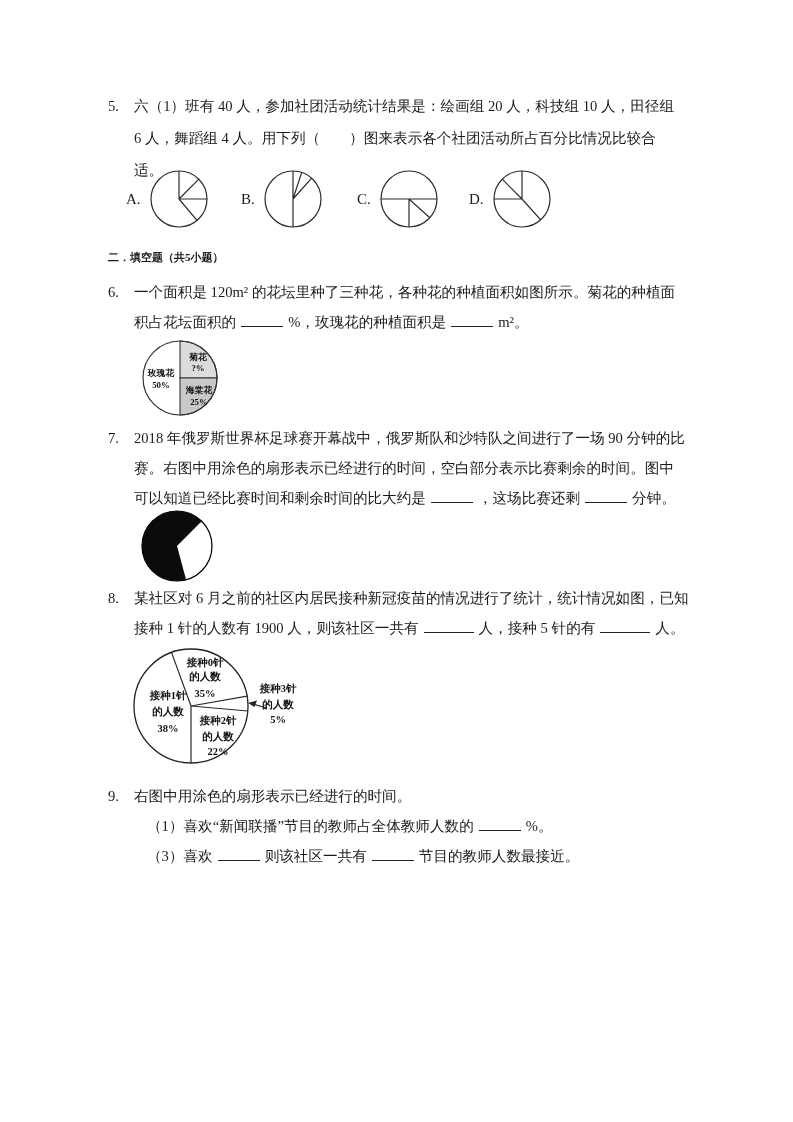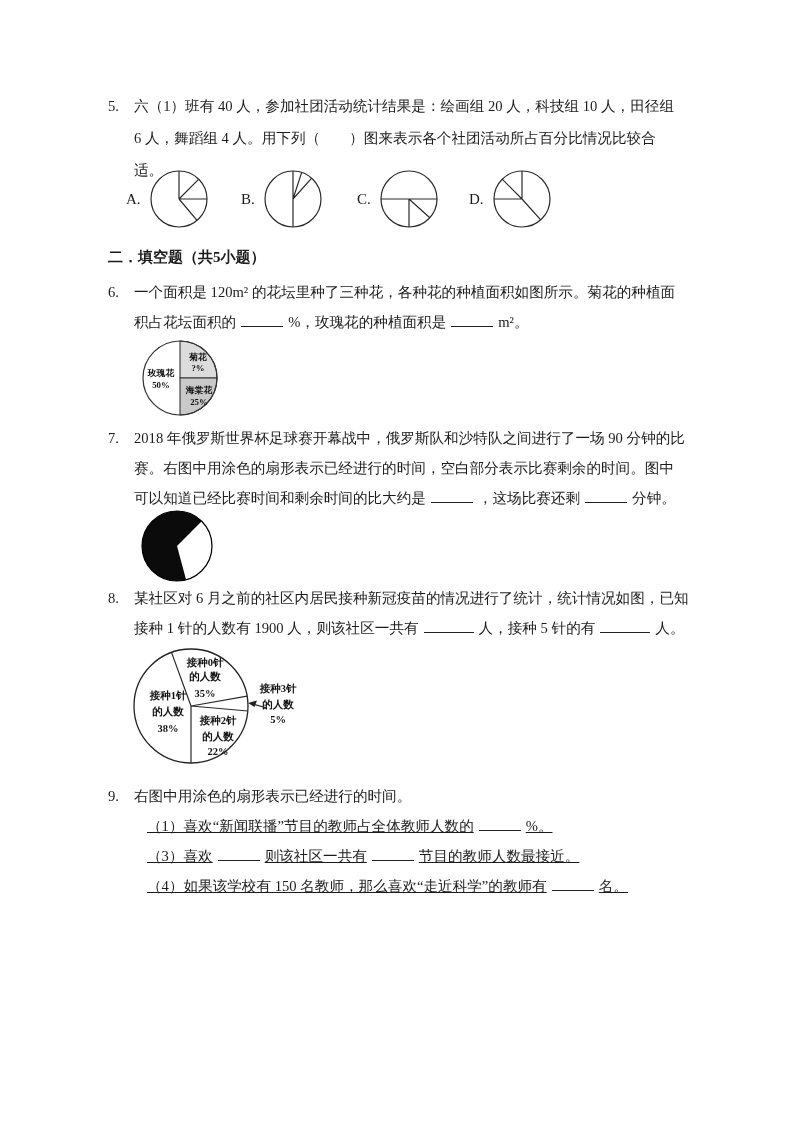--- a/index.html
+++ b/index.html
@@ -4,28 +4,28 @@
 <style>
   html,body{margin:0;padding:0;background:#ffffff;}
   .page{
     position:relative;width:793px;height:1122px;background:#ffffff;
     font-family:"Liberation Serif","DejaVu Serif",serif;color:#1b1b1b;overflow:hidden;
   }
   .q{position:absolute;font-size:14.6px;line-height:30px;}
   .q .qnum{position:absolute;left:0;top:0;}
   .q .qbody{display:block;padding-left:26px;}
   .lh32{line-height:32px;}
-  .sect{position:absolute;font-weight:bold;font-size:15px;line-height:22px;}
+  .sect{position:absolute;font-weight:bold;font-size:11px;line-height:22px;}
   .blank{
     display:inline-block;width:42px;height:13px;margin:0 5px;
     border-bottom:1.2px solid #222;vertical-align:baseline;
   }
   .blank.lg{width:50px;}
   .opt{position:absolute;display:flex;align-items:center;gap:7px;font-size:15px;}
-  .sub{padding-left:39px;line-height:30px;text-decoration:underline;}
+  .sub{padding-left:39px;line-height:30px;}
   svg{display:block;}
   .pieline{stroke:#2a2a2a;stroke-width:1.2;fill:none;}
   .pietext{font-family:"Liberation Serif","DejaVu Serif",serif;font-weight:bold;fill:#111;text-anchor:middle;}
 </style>
 </head>
 <body>
 
 <div class="page">
 
   <div class="q lh32" style="left:108px;top:90px;width:576px;">
@@ -124,18 +124,15 @@
 
   <div class="q" style="left:108px;top:781px;width:600px;">
     <span class="qnum">9.</span>
     <span class="qbody">右图中用涂色的扇形表示已经进行的时间。</span>
     <div class="sub">
       <span>（1）喜欢“新闻联播”节目的教师占全体教师人数的</span><span class="blank"></span><span>%。</span>
     </div>
     <div class="sub">
       <span>（3）喜欢</span><span class="blank"></span><span>则该社区一共有</span><span class="blank"></span><span>节目的教师人数最接近。</span>
     </div>
-    <div class="sub">
-      <span>（4）如果该学校有 150 名教师，那么喜欢“走近科学”的教师有</span><span class="blank"></span><span>名。</span>
-    </div>
   </div>
 
 </div>
 
 </body></html>

